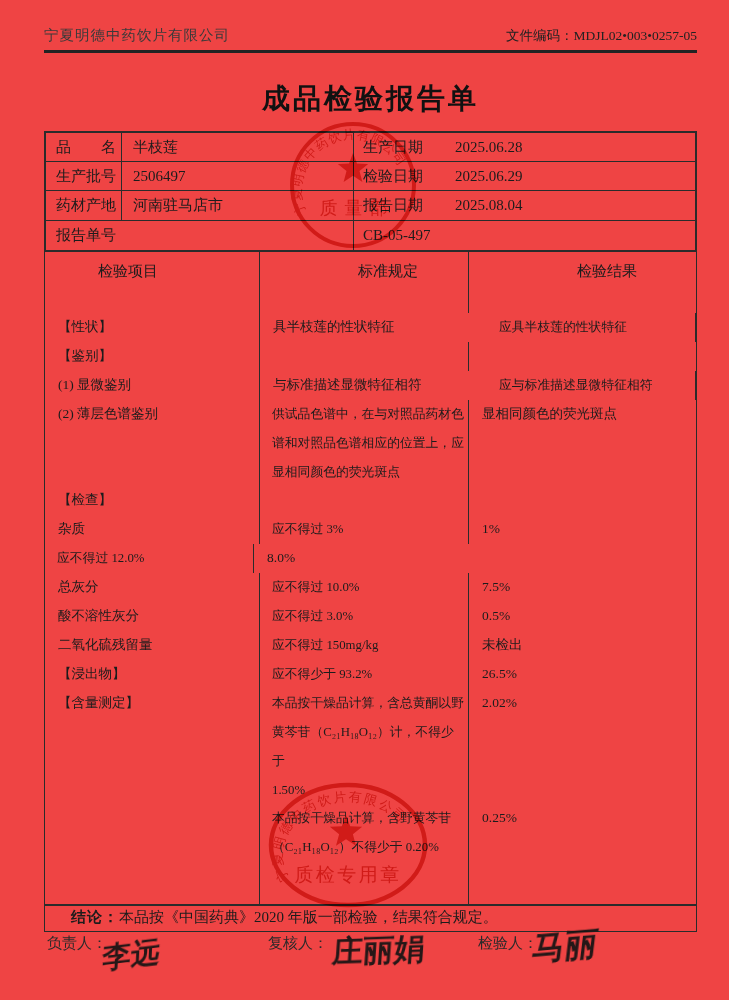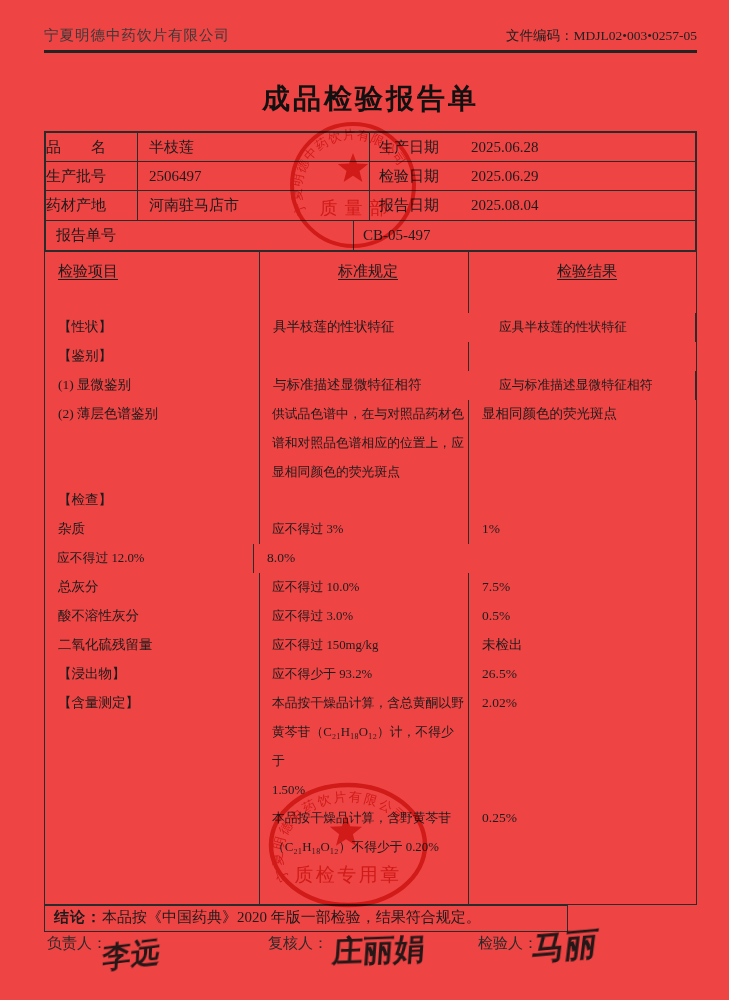--- a/index.html
+++ b/index.html
@@ -14,42 +14,42 @@
   .hdr-code{font-size:13.5px;color:#222;}
   .hdr-rule{position:absolute;left:44px;top:50px;width:653px;height:3px;background:#232323;}
   
   .title{position:absolute;left:44px;top:80px;width:653px;text-align:center;
     font-size:28px;font-weight:bold;letter-spacing:3px;color:#111;}
   
   .info{position:absolute;left:44px;top:131px;width:653px;border:2px solid #2b2b2b;box-sizing:border-box;}
   .i-row{display:flex;height:29.2px;border-bottom:1.4px solid #2b2b2b;box-sizing:border-box;}
   .i-row:last-child{border-bottom:none;}
   .i-cell{display:flex;align-items:center;font-size:15px;box-sizing:border-box;}
-  .ca{width:92px;border-right:1.4px solid #2b2b2b;}
+  .ca{width:76px;padding-left:10px;border-right:1.4px solid #2b2b2b;}
   .cb{width:232px;padding-left:11px;border-right:1.4px solid #2b2b2b;}
   .cab{width:308px;padding-left:10px;border-right:1.4px solid #2b2b2b;}
   .cc{flex:1;padding-left:9px;}
   .lbl2{display:inline-block;width:92px;}
   
   .main{position:absolute;left:44px;top:250px;width:653px;height:655px;border:1.6px solid #2b2b2b;
     box-sizing:border-box;display:flex;flex-direction:column;}
   .m-row{display:flex;flex:0 0 auto;}
   .mc{box-sizing:border-box;line-height:28.9px;white-space:pre-wrap;}
   .mc1{width:215px;padding:0 6px 0 13px;border-right:1.4px solid #2b2b2b;font-size:13.5px;}
   .mc2{width:209px;padding:0 4px 0 12px;border-right:1.4px solid #2b2b2b;font-size:12.8px;}
   .mc3{flex:1;padding:0 4px 0 13px;font-size:13.5px;}
   .m-head{height:48px;}
   .m-head .mc{padding-top:11px;line-height:18px;font-size:15px;}
   .m-head .mc2,.m-head .mc3{text-align:center;}
-  .m-head span{text-decoration:underline;text-underline-offset:3px;}
+  .m-head span{text-underline-offset:3px;margin-left:40px;}
   .m-spacer{height:14px;}
   .m-fill{flex:1 1 auto;}
   
-  .concl{position:absolute;left:44px;top:905px;width:524px;height:27px;border:1.6px solid #2b2b2b;
-    box-sizing:border-box;font-size:15px;line-height:23px;padding-left:9px;}
+  .concl{position:absolute;left:44px;top:905px;width:653px;height:27px;border:1.6px solid #2b2b2b;
+    box-sizing:border-box;font-size:15px;line-height:23px;padding-left:26px;}
   .concl b{letter-spacing:1px;}
   
   .sigrow{position:absolute;left:44px;top:934px;width:653px;font-size:15px;color:#2a2a2a;}
   .siglabel{position:absolute;top:0;}
   .sl1{left:3px;} .sl2{left:224px;} .sl3{left:434px;}
   .sig{position:absolute;color:#141414;opacity:.92;filter:blur(.3px);
     font-family:"DejaVu Sans",sans-serif;font-weight:600;}
   .sig1{left:58px;top:2px;font-size:29px;transform:rotate(-7deg) skewX(-10deg);}
   .sig2{left:288px;top:-4px;font-size:31px;transform:rotate(-2deg) skewX(-6deg);}
   .sig3{left:488px;top:-10px;font-size:33px;transform:rotate(-5deg) skewX(-12deg);}

